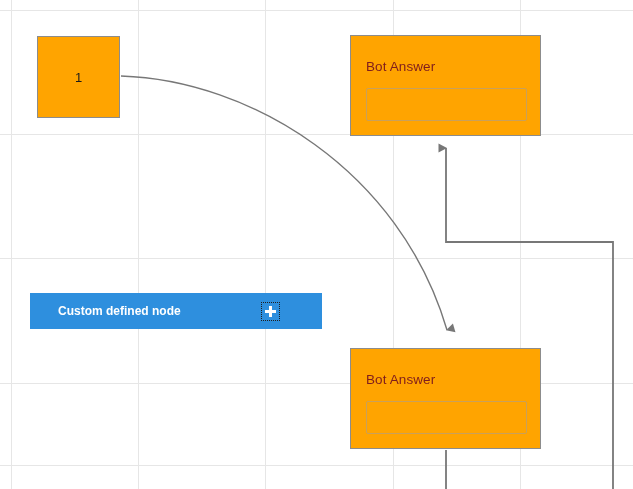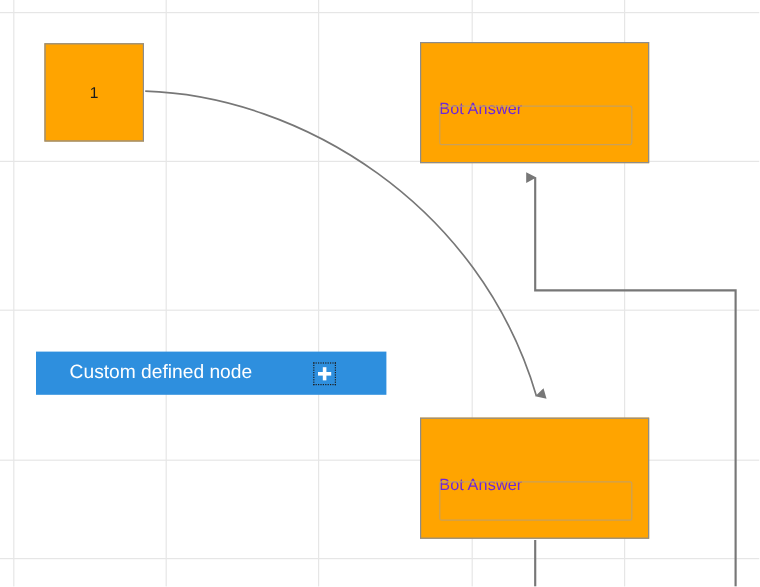--- a/index.html
+++ b/index.html
@@ -80,24 +80,23 @@
   }
   #node-bot-bottom {
     left: 350px;
     top: 348px;
   }
   .bot-title {
     position: absolute;
     left: 15px;
     top: 24px;
     font-size: 13.5px;
-    color: #6d28d9;
+    color: #7f1d1d;
     line-height: 1;
     letter-spacing: 0.1px;
-    margin-top: 24px;
   }
   .bot-slot {
     position: absolute;
     left: 15px;
     top: 52px;
     width: 161px;
     height: 33px;
     box-sizing: border-box;
     border: 1px solid #c9a05a;
     border-radius: 2px;
@@ -111,24 +110,25 @@
     width: 292px;
     height: 36px;
     background: #2e8fde;
     display: flex;
     align-items: center;
     box-sizing: border-box;
     padding: 0 16px 0 28px;
   }
   #custom-node-bar .bar-label {
     color: #ffffff;
-    font-size: 16px;
+    font-size: 12px;
     line-height: 1;
     flex: 1 1 auto;
     white-space: nowrap;
+    font-weight: bold;
   }
   .plus-box {
     width: 19px;
     height: 19px;
     box-sizing: border-box;
     border: 1px dotted #1f1f1f;
     position: relative;
     flex: 0 0 auto;
     margin-right: 26px;
   }

